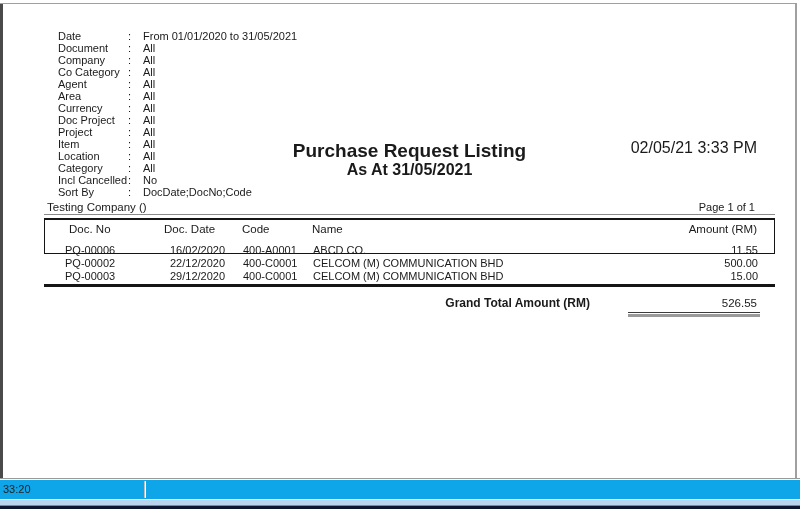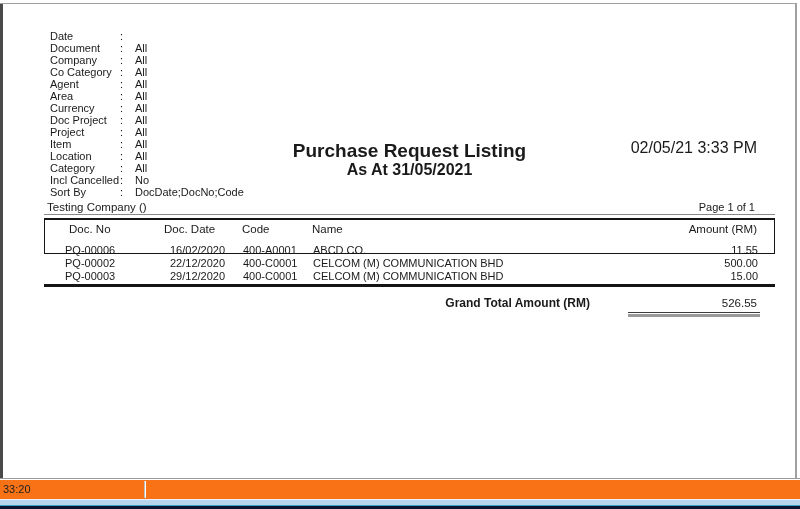--- a/index.html
+++ b/index.html
@@ -10,21 +10,21 @@
     color:#1a1a1a;
     -webkit-font-smoothing:antialiased;
   }
   
   .edge-left{position:absolute;left:0;top:3px;width:3px;height:475px;background:#4a4a4a;}
   .edge-top{position:absolute;left:0;top:3px;width:797px;height:1px;background:#a0a0a0;}
   .edge-right{position:absolute;left:795px;top:3px;width:2px;height:475px;background:#a0a0a0;}
 
   
   .filters{position:absolute;left:50px;top:30px;font-size:11px;}
-  .f-row{display:flex;height:12px;line-height:12px;white-space:nowrap;}
+  .f-row{display:flex;height:12px;line-height:12px;white-space:nowrap;margin-left:8px;}
   .f-label{width:70px;}
   .f-colon{width:15px;}
   .f-value{}
 
   
   .title{position:absolute;left:44px;top:140px;width:731px;text-align:center;
          font-size:19px;font-weight:bold;letter-spacing:0;}
   .subtitle{position:absolute;left:44px;top:161px;width:731px;text-align:center;
             font-size:16px;font-weight:bold;}
   .datetime{position:absolute;top:139px;right:43px;font-size:16px;}
@@ -57,21 +57,21 @@
 
   
   .gt-label{position:absolute;left:44px;top:296px;width:546px;text-align:right;
             font-size:12px;font-weight:bold;}
   .gt-value{position:absolute;top:297px;right:43px;font-size:11.5px;}
   .gt-rule-dark{position:absolute;left:628px;top:312px;width:132px;height:1px;background:#3c3c3c;}
   .gt-rule-gray{position:absolute;left:628px;top:314px;width:132px;height:3px;background:#9a9a9a;}
 
   
   .statusbar{position:absolute;left:0;top:478px;width:800px;height:20px;
-             background:#f97316;border-top:1px solid #9a9a9a;box-sizing:content-box;
+             background:#0ea5e9;border-top:1px solid #9a9a9a;box-sizing:content-box;
              box-shadow:inset 0 1px 0 #ffffff;}
   .sb-timer{position:absolute;left:3px;top:4px;font-size:11px;color:#222;}
   .sb-div-a{position:absolute;left:144px;top:2px;width:1px;height:17px;background:#bdbdbd;}
   .sb-div-b{position:absolute;left:145px;top:2px;width:1px;height:17px;background:#ffffff;}
   .sb-doc{position:absolute;left:150px;top:3px;font-size:12px;font-weight:bold;color:#2424d8;}
 
   
   .strip-light{position:absolute;left:0;top:499px;width:800px;height:1px;background:#e8f1fa;}
   .strip-blue{position:absolute;left:0;top:500px;width:800px;height:5px;background:#b8d3ec;}
   .strip-teal{position:absolute;left:0;top:505px;width:800px;height:1px;background:#3d9fc4;}
@@ -81,20 +81,21 @@
 <body>
 
 <div class="edge-left"></div>
 <div class="edge-top"></div>
 <div class="edge-right"></div>
 
 <div class="filters">
   <div class="f-row">
       <span class="f-label">Date</span>
       <span class="f-colon">:</span>
+      <span class="f-value">From 01/01/2020 to 31/05/2021</span>
     </div>
   <div class="f-row">
       <span class="f-label">Document</span>
       <span class="f-colon">:</span>
       <span class="f-value">All</span>
     </div>
   <div class="f-row">
       <span class="f-label">Company</span>
       <span class="f-colon">:</span>
       <span class="f-value">All</span>

